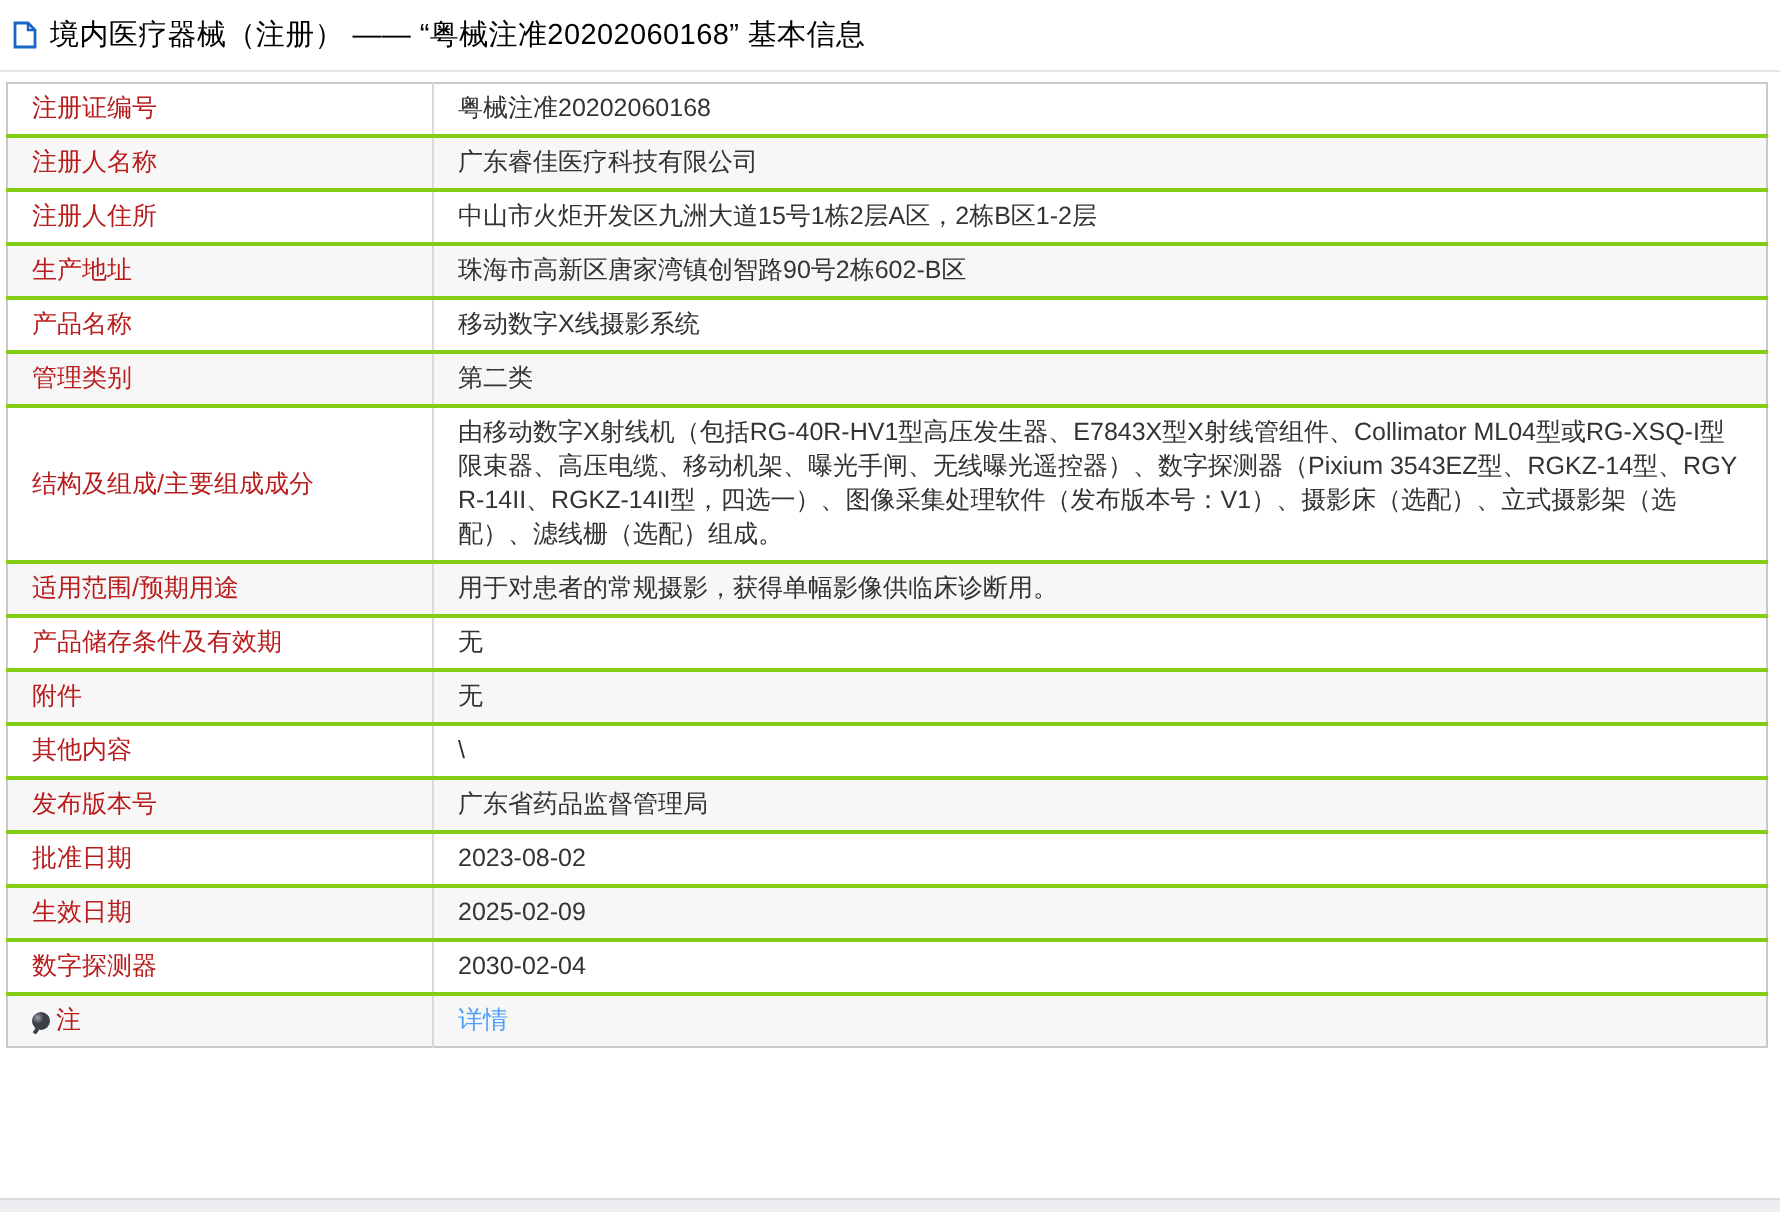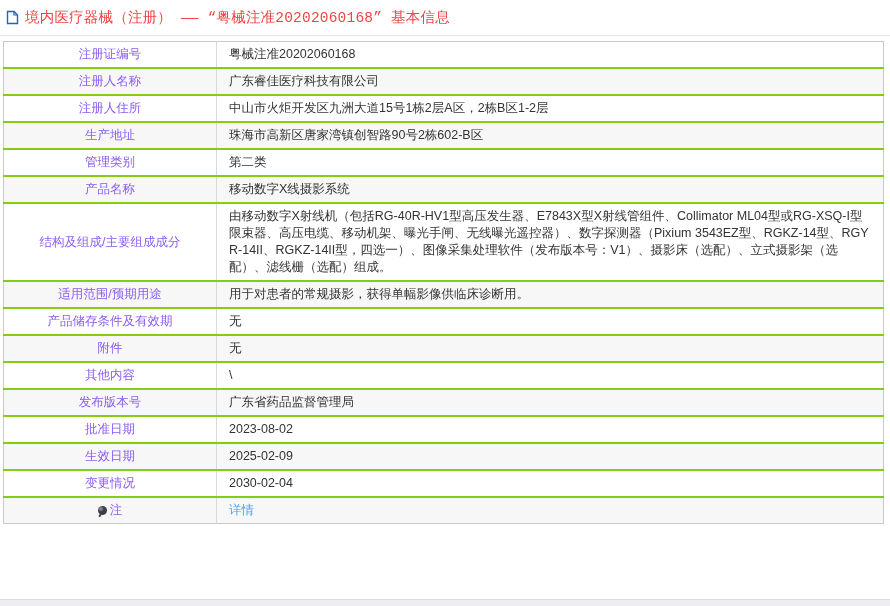--- a/index.html
+++ b/index.html
@@ -13,41 +13,40 @@
   }
   .header {
     display: flex;
     align-items: center;
     gap: 6px;
     padding: 8px 12px 8px 6px;
     border-bottom: 1px solid #e5e5e5;
   }
   .header .doc-icon { flex: 0 0 auto; display: inline-flex; }
   .page-title {
-    color: #ef4444;
+    color: #000000;
     font-size: 14.5px;
     letter-spacing: 0.2px;
-    font-family: Liberation Mono, monospace;
   }
   .table-wrap { margin: 5px 6px 0 3px; }
   table.info-table {
     width: 100%;
     border-collapse: collapse;
     border: 1px solid #c9c9c9;
     table-layout: fixed;
   }
   table.info-table tr { background: #ffffff; }
   table.info-table tr:nth-child(even) { background: #f7f7f7; }
   table.info-table tr + tr th,
   table.info-table tr + tr td { border-top: 2px solid #84cc16; }
   table.info-table th {
     width: 213px;
-    text-align: center;
+    text-align: left;
     font-weight: normal;
-    color: #8b5cf6;
+    color: #b91c1c;
     padding: 4px 12px;
     border-right: 1px solid #d9d9d9;
     vertical-align: middle;
     line-height: 17px;
     white-space: nowrap;
   }
   table.info-table td {
     text-align: left;
     padding: 4px 12px;
     line-height: 17px;
@@ -116,26 +115,26 @@
         </tr>
         <tr>
           <th>注册人住所</th>
           <td>中山市火炬开发区九洲大道15号1栋2层A区，2栋B区1-2层</td>
         </tr>
         <tr>
           <th>生产地址</th>
           <td>珠海市高新区唐家湾镇创智路90号2栋602-B区</td>
         </tr>
         <tr>
+          <th>产品名称</th>
+          <td>移动数字X线摄影系统</td>
+        </tr>
+        <tr>
           <th>管理类别</th>
           <td>第二类</td>
-        </tr>
-        <tr>
-          <th>产品名称</th>
-          <td>移动数字X线摄影系统</td>
         </tr>
         <tr>
           <th>结构及组成/主要组成成分</th>
           <td>由移动数字X射线机（包括RG-40R-HV1型高压发生器、E7843X型X射线管组件、Collimator ML04型或RG-XSQ-I型限束器、高压电缆、移动机架、曝光手闸、无线曝光遥控器）、数字探测器（Pixium 3543EZ型、RGKZ-14型、RGYR-14II、RGKZ-14II型，四选一）、图像采集处理软件（发布版本号：V1）、摄影床（选配）、立式摄影架（选配）、滤线栅（选配）组成。</td>
         </tr>
         <tr>
           <th>适用范围/预期用途</th>
           <td>用于对患者的常规摄影，获得单幅影像供临床诊断用。</td>
         </tr>
         <tr>
@@ -156,21 +155,21 @@
         </tr>
         <tr>
           <th>批准日期</th>
           <td>2023-08-02</td>
         </tr>
         <tr>
           <th>生效日期</th>
           <td>2025-02-09</td>
         </tr>
         <tr>
-          <th>变更情况</th>
+          <th>数字探测器</th>
           <td>2030-02-04</td>
         </tr>
         <tr>
           <th><span class="pin-icon"></span>注</th>
           <td><a href="#" class="detail-link">详情</a></td>
         </tr>
       </tbody>
   </table>
 </div>
 

